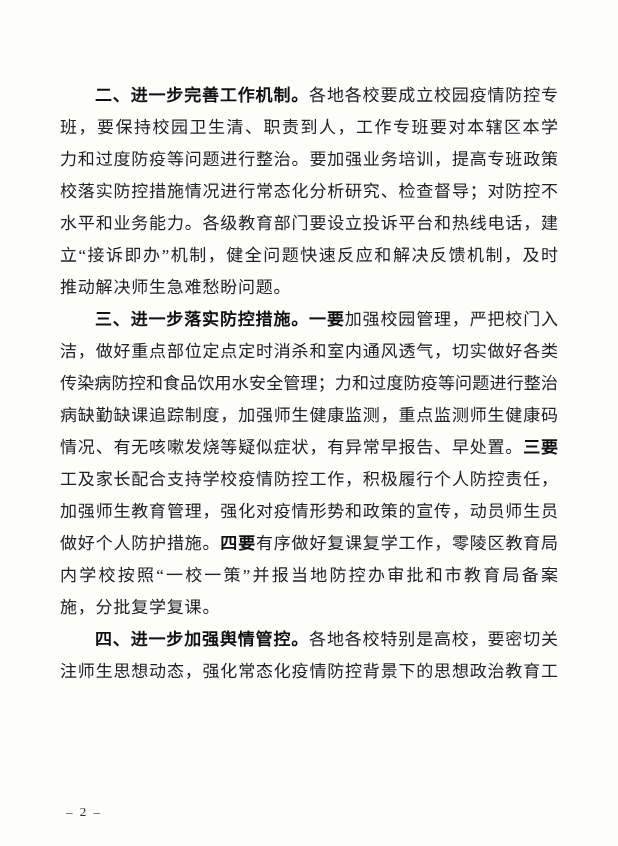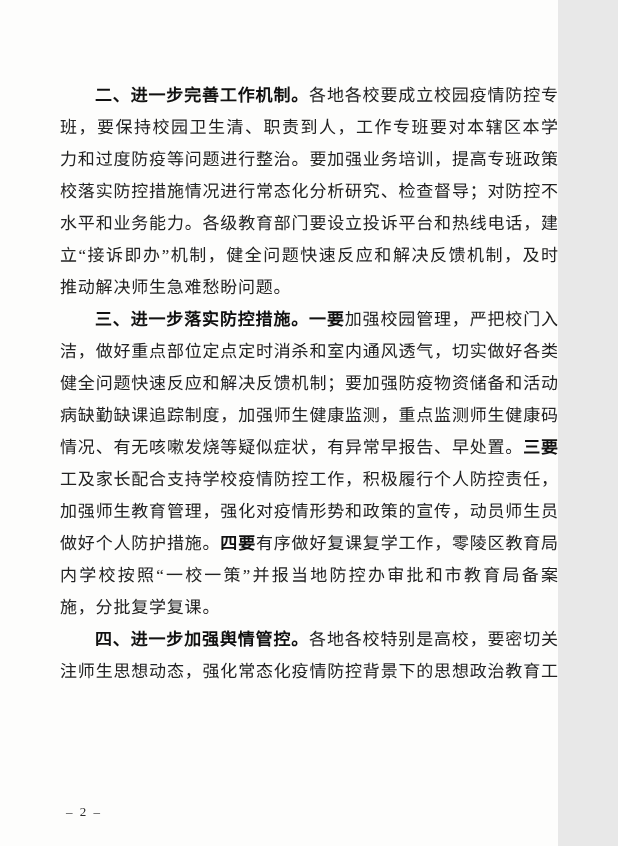--- a/index.html
+++ b/index.html
@@ -7,21 +7,21 @@
     padding: 0;
   }
   body {
     width: 618px;
     height: 846px;
     background: #e8e8e8;
     font-family: "Liberation Serif", "DejaVu Serif", serif;
   }
   .page {
     position: relative;
-    width: 558px;
+    width: 618px;
     height: 846px;
     background: #fdfdfc;
     overflow: hidden;
     color: #1e1e1e;
   }
   .doc-body {
     position: absolute;
     left: 60px;
     top: 80px;
     width: 498px;
@@ -75,21 +75,21 @@
         <div class="line fill"><span class="seg">班，要保持校园卫生清、职责到人，工作专班要对本辖区本学</span></div>
         <div class="line fill"><span class="seg">力和过度防疫等问题进行整治。要加强业务培训，提高专班政策</span></div>
         <div class="line fill"><span class="seg">校落实防控措施情况进行常态化分析研究、检查督导；对防控不</span></div>
         <div class="line fill"><span class="seg">水平和业务能力。各级教育部门要设立投诉平台和热线电话，建</span></div>
         <div class="line fill"><span class="seg">立“接诉即办”机制，健全问题快速反应和解决反馈机制，及时</span></div>
         <div class="line"><span class="seg">推动解决师生急难愁盼问题。</span></div>
       </div>
       <div class="paragraph">
         <div class="line indent fill"><span class="seg bold">三、进一步落实防控措施。一要</span><span class="seg">加强校园管理，严把校门入</span></div>
         <div class="line fill"><span class="seg">洁，做好重点部位定点定时消杀和室内通风透气，切实做好各类</span></div>
-        <div class="line fill"><span class="seg">健全问题快速反应和解决反馈机制；要加强防疫物资储备和活动</span></div>
+        <div class="line fill"><span class="seg">传染病防控和食品饮用水安全管理；力和过度防疫等问题进行整治</span></div>
         <div class="line fill"><span class="seg">病缺勤缺课追踪制度，加强师生健康监测，重点监测师生健康码</span></div>
         <div class="line fill"><span class="seg">情况、有无咳嗽发烧等疑似症状，有异常早报告、早处置。</span><span class="seg bold">三要</span></div>
         <div class="line fill"><span class="seg">工及家长配合支持学校疫情防控工作，积极履行个人防控责任，</span></div>
         <div class="line fill"><span class="seg">加强师生教育管理，强化对疫情形势和政策的宣传，动员师生员</span></div>
         <div class="line fill"><span class="seg">做好个人防护措施。</span><span class="seg bold">四要</span><span class="seg">有序做好复课复学工作，零陵区教育局</span></div>
         <div class="line fill"><span class="seg">内学校按照“一校一策”并报当地防控办审批和市教育局备案</span></div>
         <div class="line"><span class="seg">施，分批复学复课。</span></div>
       </div>
       <div class="paragraph">
         <div class="line indent fill"><span class="seg bold">四、进一步加强舆情管控。</span><span class="seg">各地各校特别是高校，要密切关</span></div>

